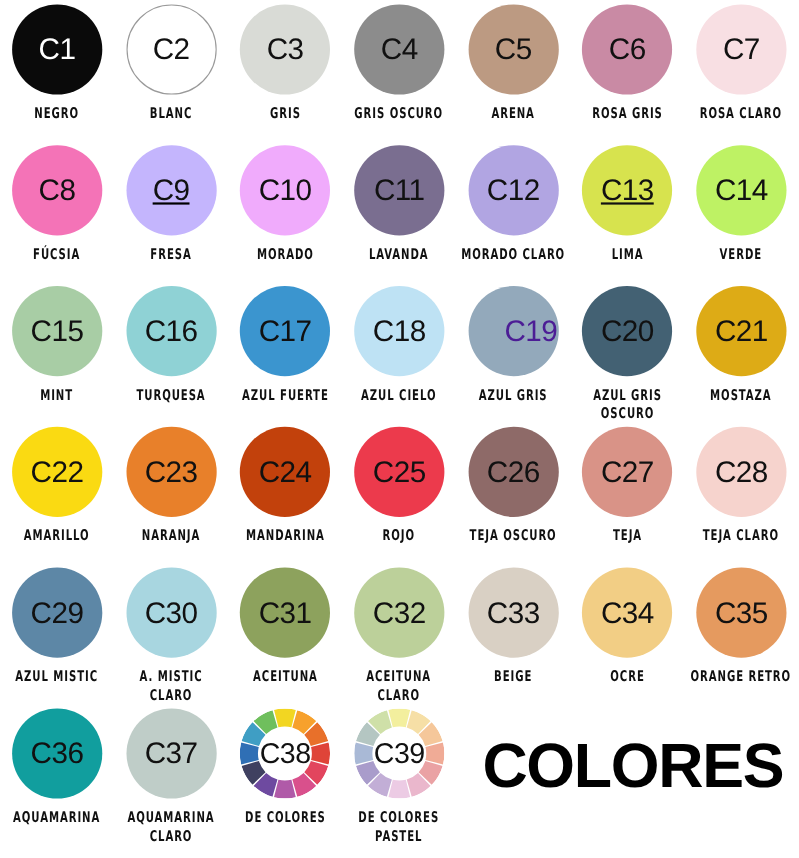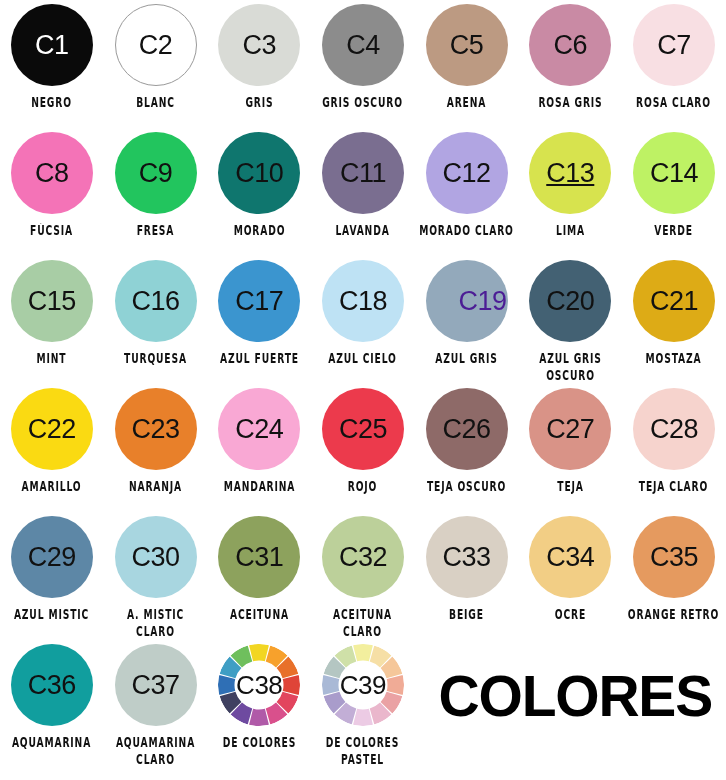--- a/index.html
+++ b/index.html
@@ -162,27 +162,27 @@
         </div>
         <div class="swatch-label">ROSA CLARO</div>
       </div>
       <div class="swatch">
         <div class="swatch-circle" style="background: rgb(244, 115, 183);">
           <span class="swatch-code" style="color: rgb(17, 17, 17);">C8</span>
         </div>
         <div class="swatch-label">FÚCSIA</div>
       </div>
       <div class="swatch">
-        <div class="swatch-circle" style="background: #22c55e;">
+        <div class="swatch-circle" style="background: #c4b5fd; text-decoration: underline;">
           <span class="swatch-code" style="color: rgb(17, 17, 17);">C9</span>
         </div>
         <div class="swatch-label">FRESA</div>
       </div>
       <div class="swatch">
-        <div class="swatch-circle" style="background: #0f766e;">
+        <div class="swatch-circle" style="background: #f0abfc;">
           <span class="swatch-code" style="color: rgb(17, 17, 17);">C10</span>
         </div>
         <div class="swatch-label">MORADO</div>
       </div>
       <div class="swatch">
         <div class="swatch-circle" style="background: rgb(122, 110, 144);">
           <span class="swatch-code" style="color: rgb(17, 17, 17);">C11</span>
         </div>
         <div class="swatch-label">LAVANDA</div>
       </div>
@@ -252,21 +252,21 @@
         </div>
         <div class="swatch-label">AMARILLO</div>
       </div>
       <div class="swatch">
         <div class="swatch-circle" style="background: rgb(232, 128, 42);">
           <span class="swatch-code" style="color: rgb(17, 17, 17);">C23</span>
         </div>
         <div class="swatch-label">NARANJA</div>
       </div>
       <div class="swatch">
-        <div class="swatch-circle" style="background: #f9a8d4;">
+        <div class="swatch-circle" style="background: #c2410c;">
           <span class="swatch-code" style="color: rgb(17, 17, 17);">C24</span>
         </div>
         <div class="swatch-label">MANDARINA</div>
       </div>
       <div class="swatch">
         <div class="swatch-circle" style="background: rgb(236, 58, 76);">
           <span class="swatch-code" style="color: rgb(17, 17, 17);">C25</span>
         </div>
         <div class="swatch-label">ROJO</div>
       </div>

